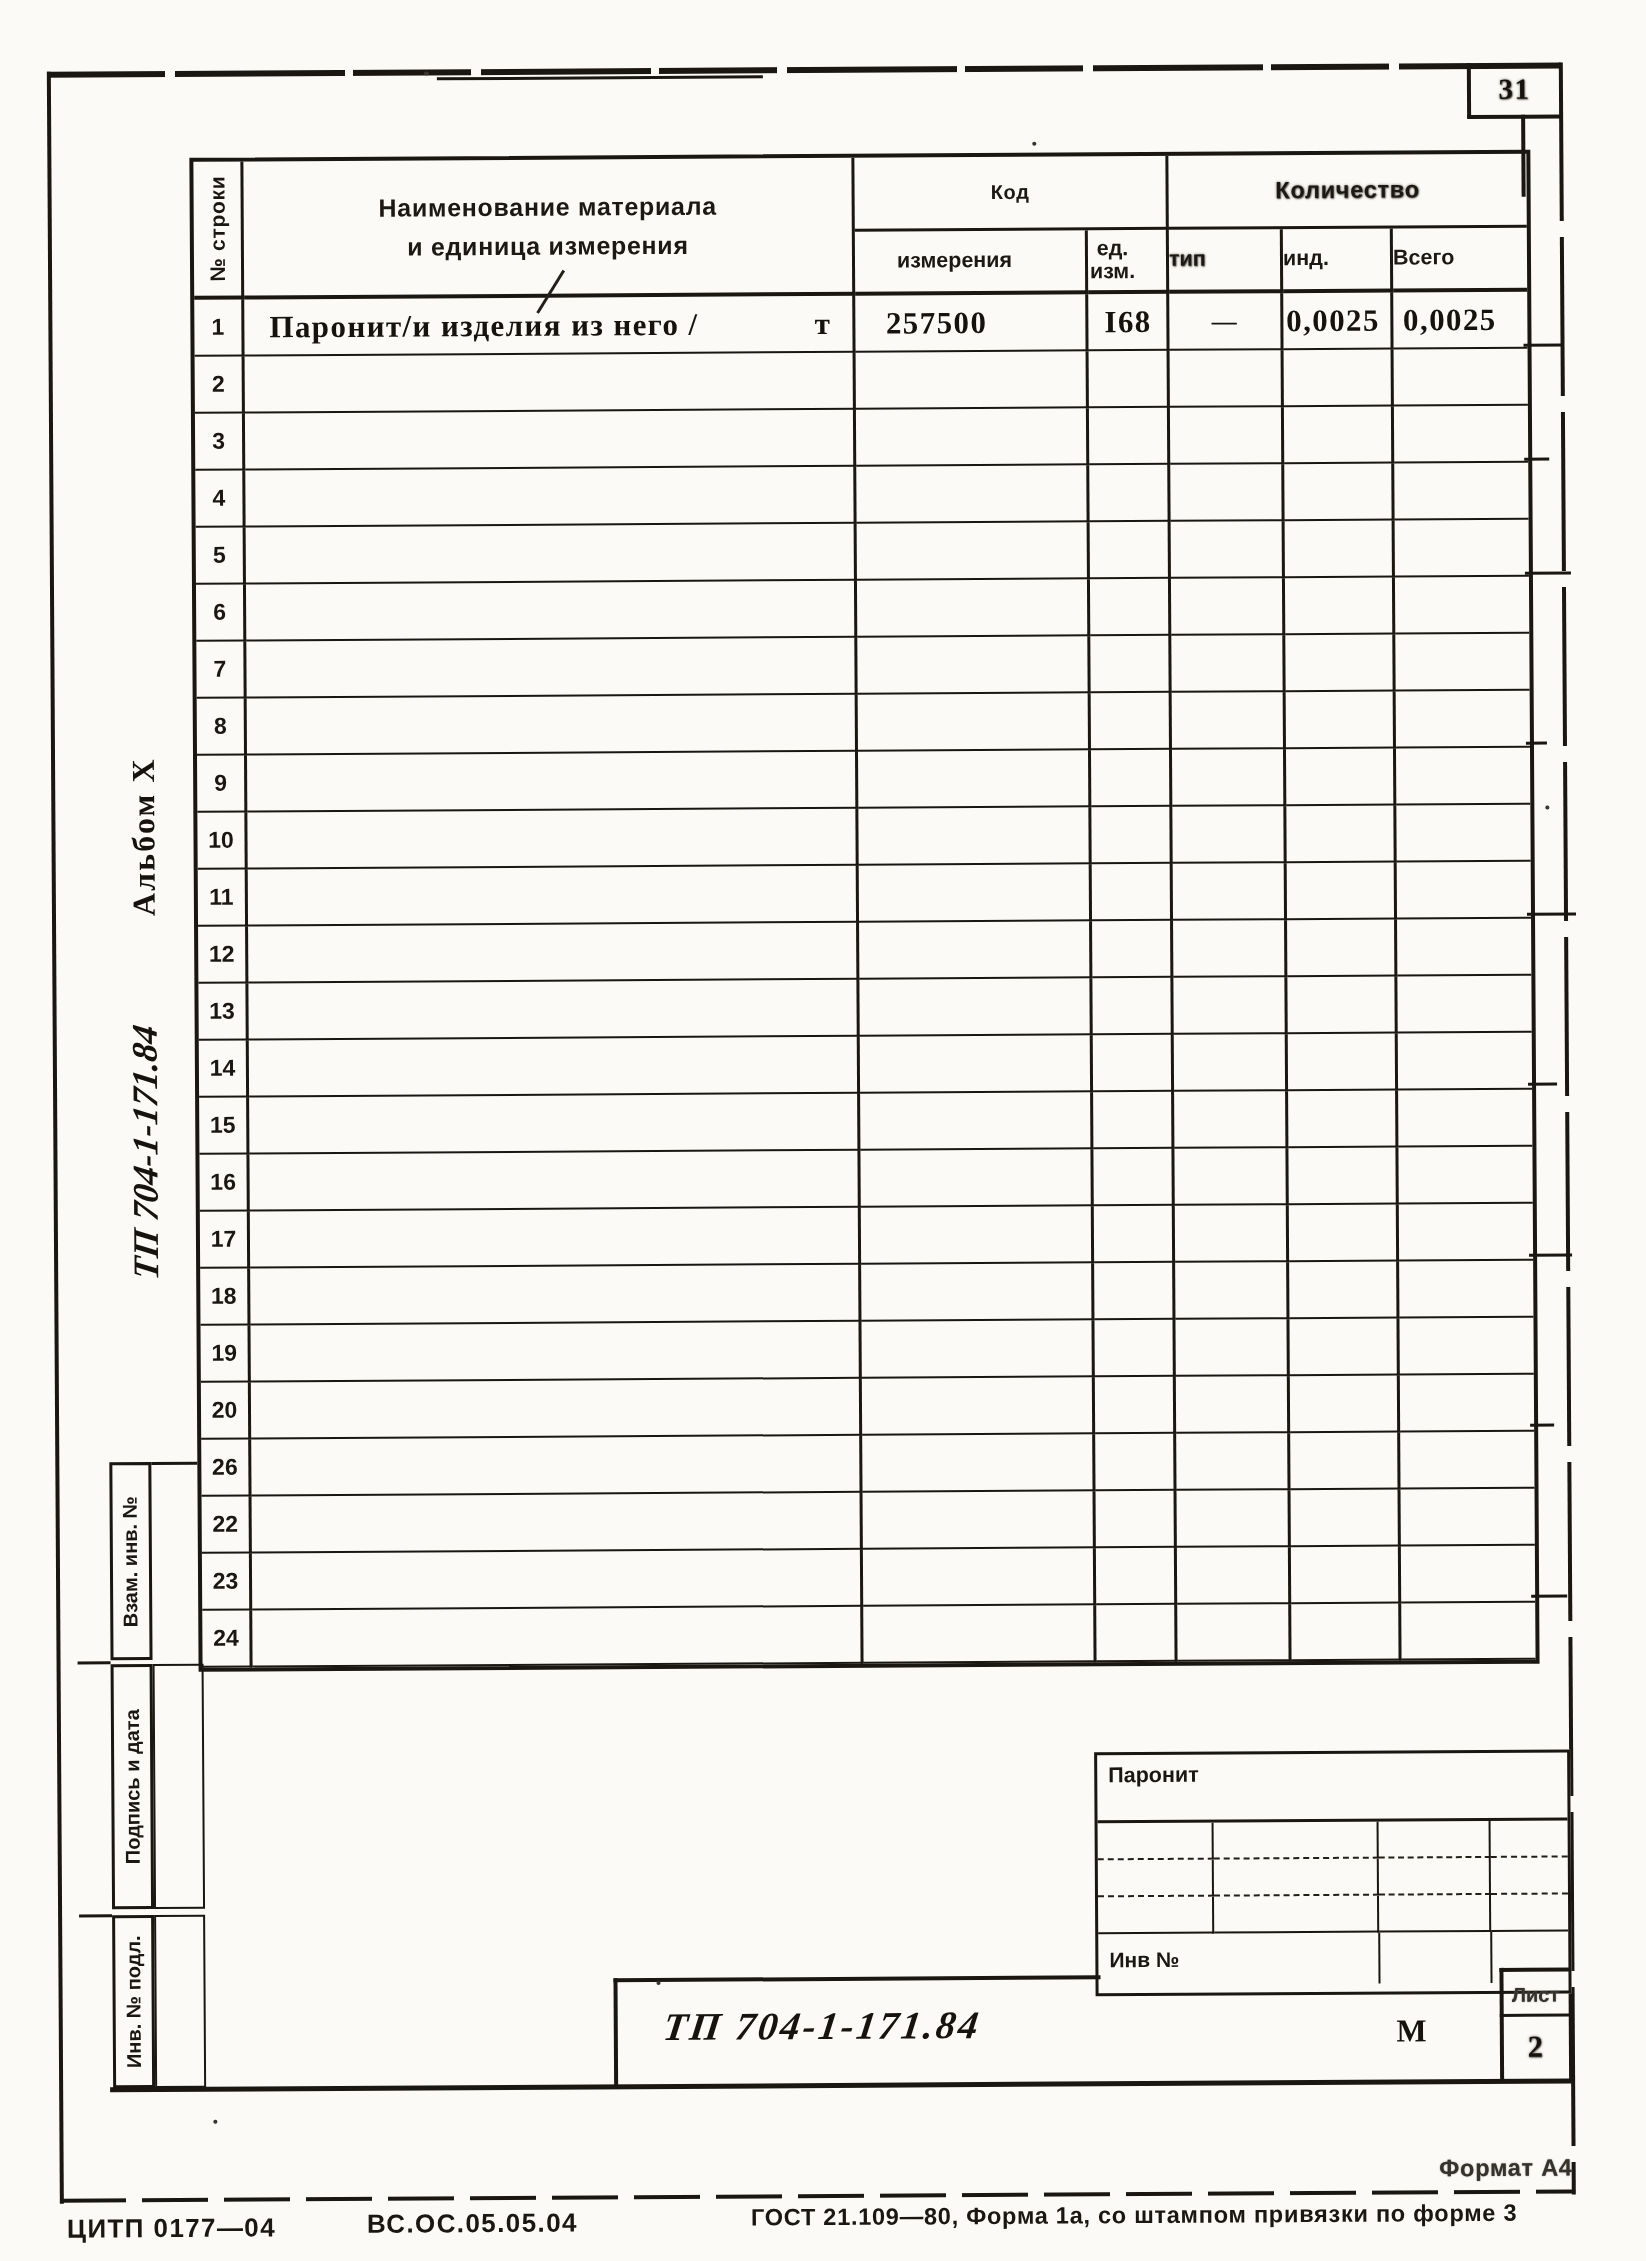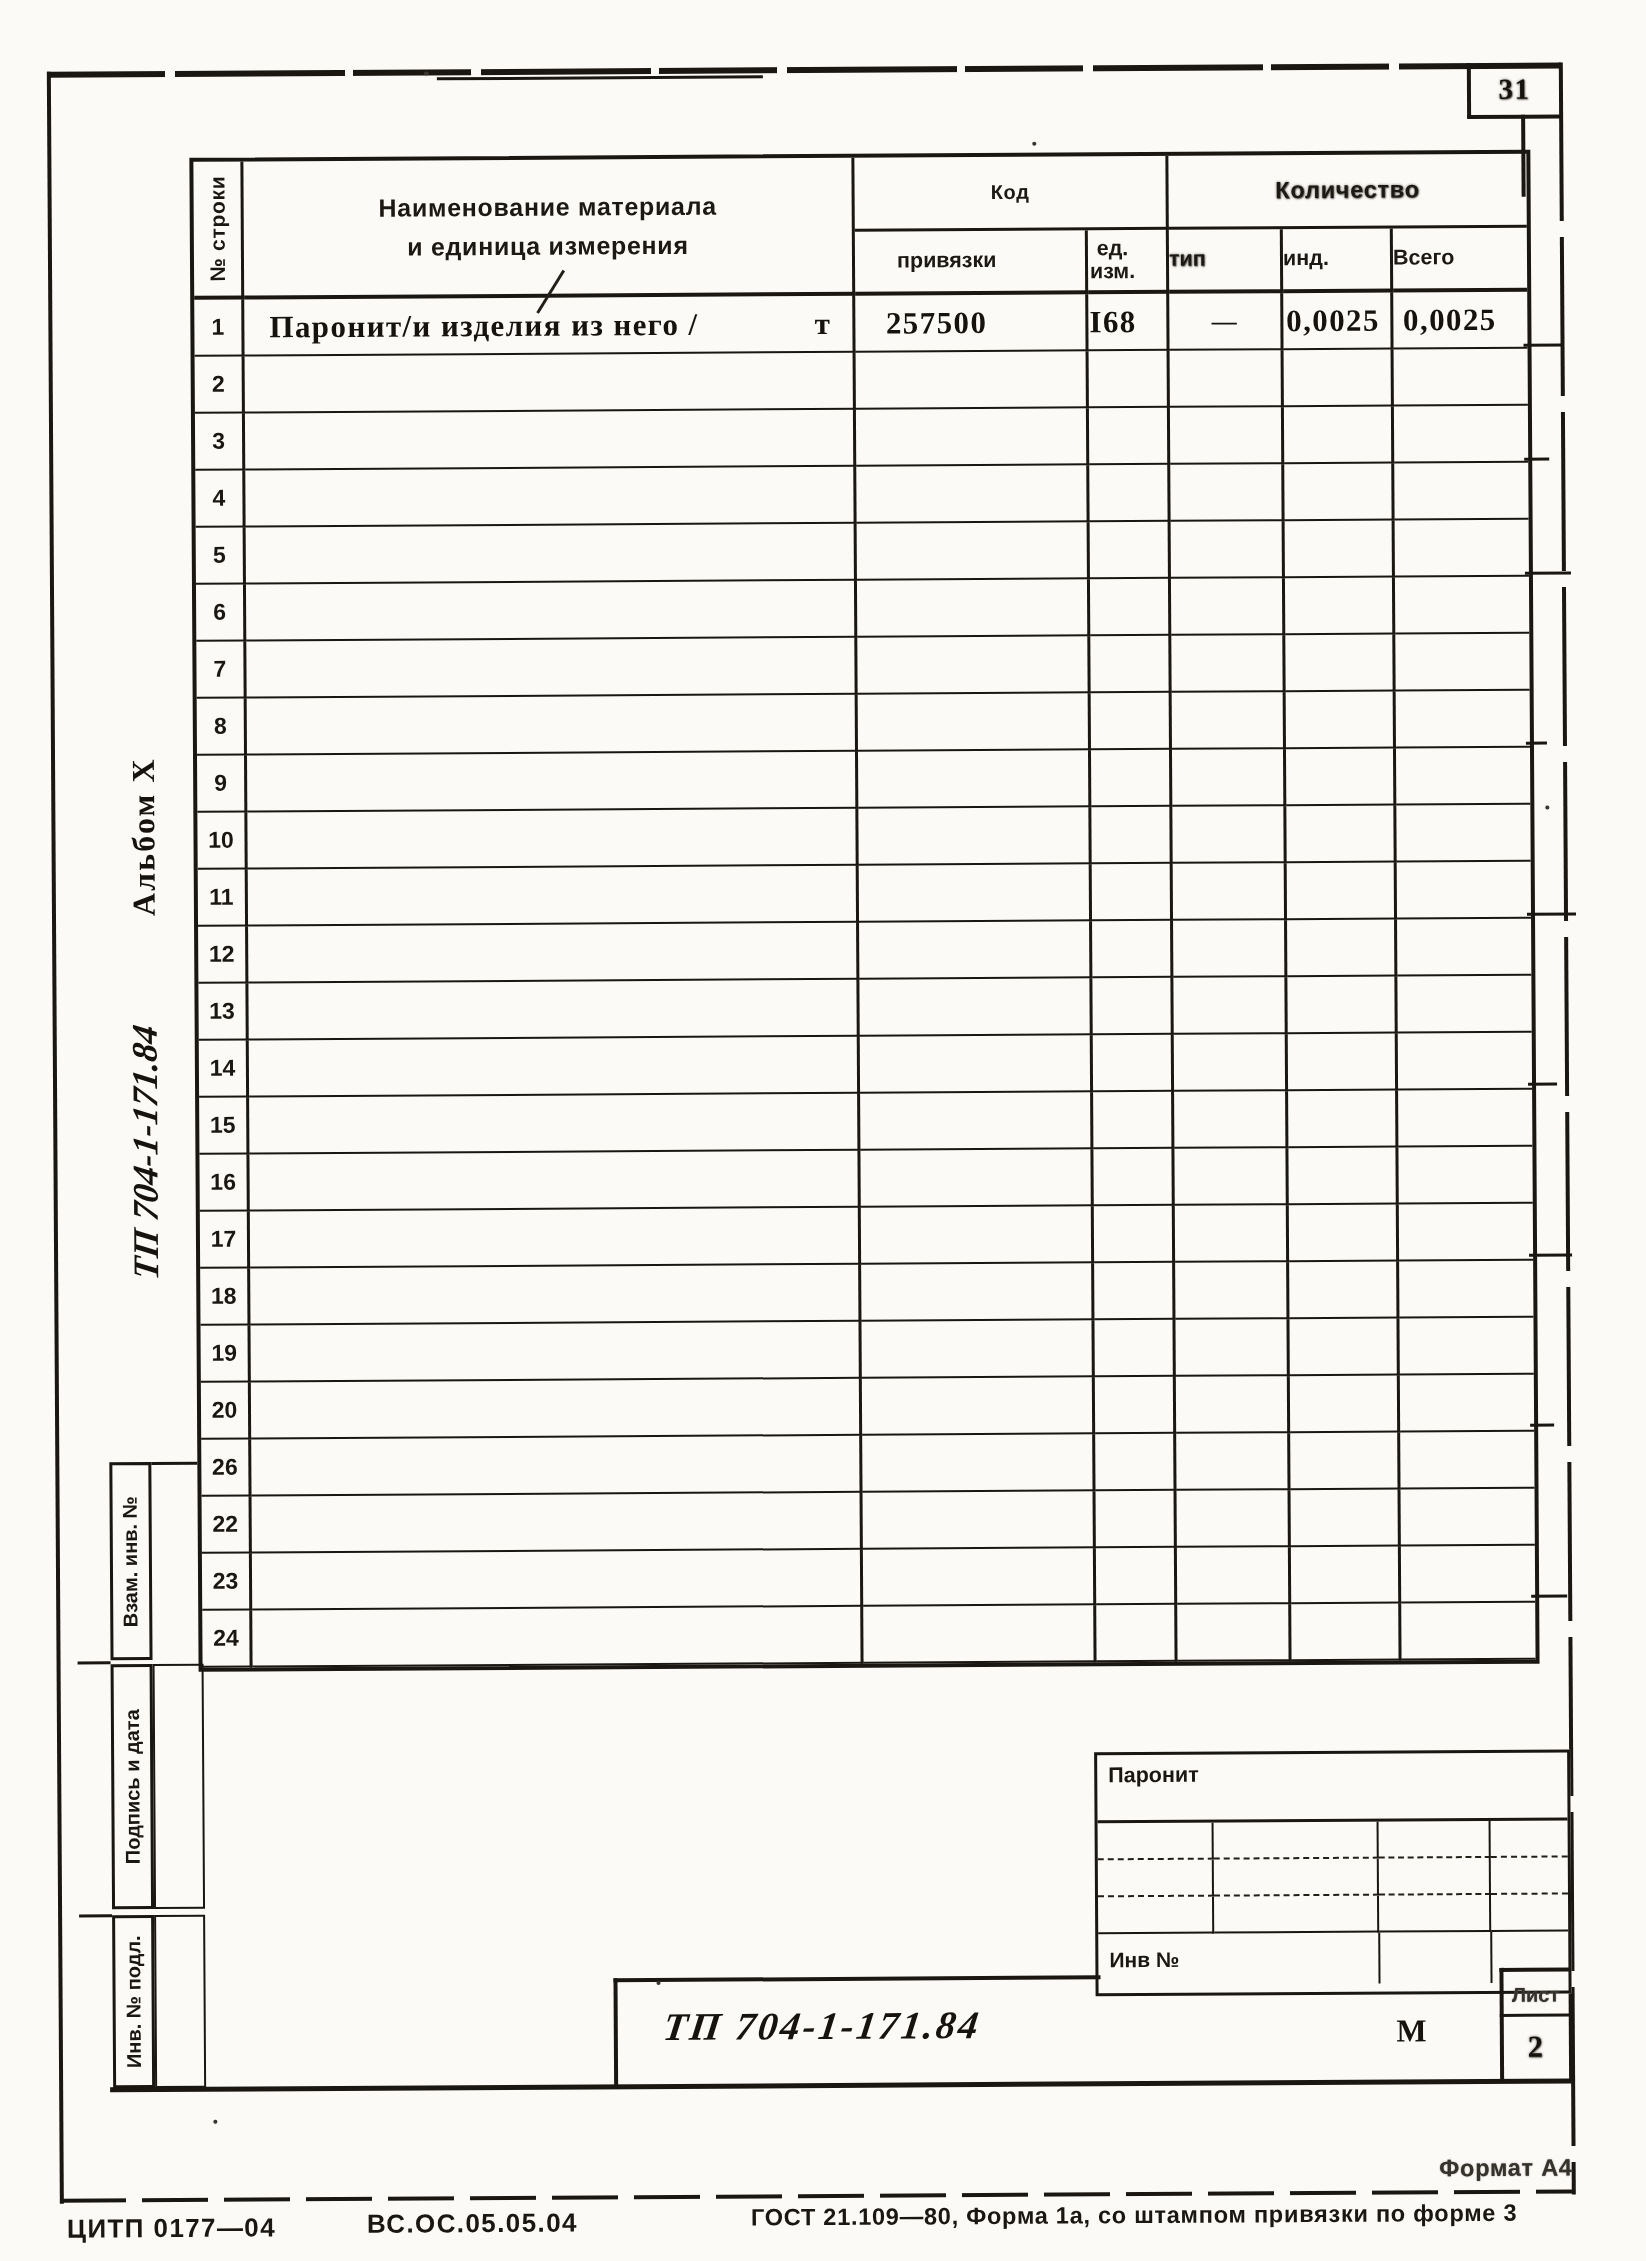--- a/index.html
+++ b/index.html
@@ -44,21 +44,21 @@
   .h-code{grid-column:3/5;grid-row:1;justify-content:center;border-bottom-width:3.5px !important;}
   .h-qty{grid-column:5/8;grid-row:1;justify-content:center;border-bottom-width:3.5px !important;}
   .h-sub{grid-row:2;justify-content:flex-start;text-align:center;border-bottom-width:4.9px !important;}
   .hdr-label{font-weight:700;font-size:25px;letter-spacing:0.7px;color:#1c1813;}
   .sub-label{font-weight:700;font-size:21.5px;line-height:1.08;color:#1c1813;}
   .rowno-vert{transform:rotate(-90deg);white-space:nowrap;font-weight:700;font-size:21px;letter-spacing:0.7px;}
 
   .c-no{justify-content:center;font-weight:700;font-size:23px;}
   .c-name{justify-content:space-between;padding:0 21px 0 25px;}
   .c-code{padding-left:30.5px;}
-  .c-unit{padding-left:1px;text-align:center;}
+  .c-unit{padding-left:16px;text-align:center;}
   .c-type{justify-content:center;}
   .c-ind{padding-left:2.8px;}
   .c-total{padding-left:9.7px;}
   .cellval{font-size:31px;}
 
   
   .vwrap{position:absolute;display:flex;align-items:center;justify-content:center;}
   .vwrap>span{transform:rotate(-90deg);white-space:nowrap;}
 
   
@@ -107,21 +107,21 @@
       <span class="hdr-label">Наименование материала</span>
       <span class="hdr-label" style="margin-top:9.7px;">и единица измерения</span>
     </div>
     <div class="cell h-code">
       <span class="hdr-label" style="font-size:20px;">Код</span>
     </div>
     <div class="cell h-qty lastcol">
       <span class="hdr-label smudge" style="font-size:23.6px;">Количество</span>
     </div>
     <div class="cell h-sub" style="grid-column:3;justify-content:flex-start;padding-left:42px;">
-      <span class="sub-label">привязки</span>
+      <span class="sub-label">измерения</span>
     </div>
     <div class="cell h-sub" style="grid-column:4;">
       <span class="sub-label" style="width:49px;">ед. изм.</span>
     </div>
     <div class="cell h-sub" style="grid-column:5;">
       <span class="sub-label smudge">тип</span>
     </div>
     <div class="cell h-sub" style="grid-column:6;">
       <span class="sub-label">инд.</span>
     </div>

